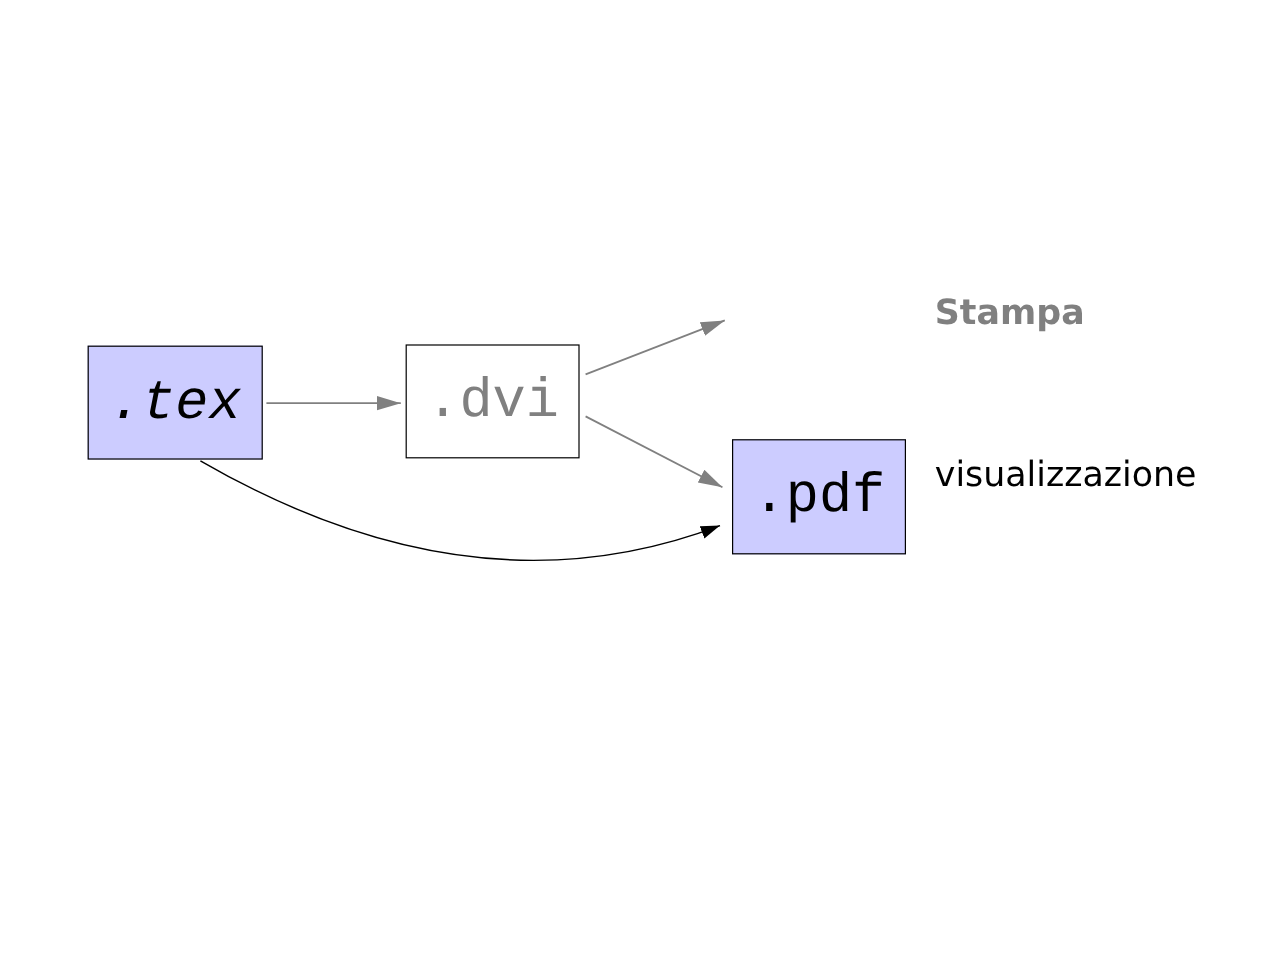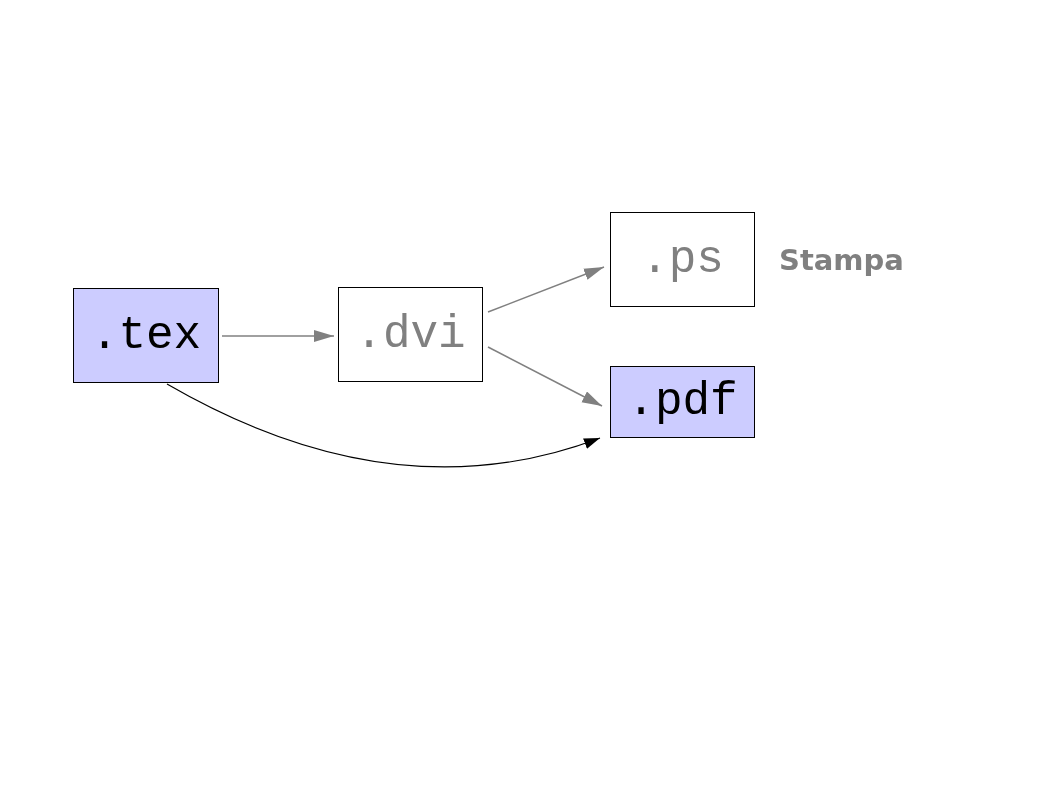--- a/index.html
+++ b/index.html
@@ -35,24 +35,24 @@
     position: absolute;
     display: flex;
     align-items: center;
     justify-content: center;
     border: 1.5px solid var(--black);
     font-family: "Liberation Mono", "DejaVu Sans Mono", monospace;
     font-size: 46px;
     line-height: 1;
     white-space: nowrap;
   }
-  .node-tex { left: 73px; top: 288px; width: 146px; height: 95px; background: var(--lavender); color: var(--black); }
+  .node-tex { left: 73px; top: 288px; width: 146px; height: 95px; background: var(--lavender); color: var(--black); font-style: italic; }
   .node-dvi { left: 338px; top: 287px; width: 145px; height: 95px; background: var(--white); color: var(--gray); justify-content: center; }
   .node-ps  { left: 610px; top: 212px; width: 145px; height: 95px; background: var(--white); color: var(--gray); }
-  .node-pdf { left: 610px; top: 366px; width: 145px; height: 72px; background: var(--lavender); color: var(--black); }
+  .node-pdf { left: 610px; top: 366px; width: 145px; height: 96px; background: var(--lavender); color: var(--black); }
   .annotation {
     position: absolute;
     left: 779px;
     font-family: "DejaVu Sans", sans-serif;
     font-size: 29px;
     line-height: 38px;
     white-space: nowrap;
   }
   .annotation-ps  { top: 241px; color: var(--gray); font-weight: bold; }
   .annotation-pdf { top: 376px; color: var(--black); }
@@ -78,28 +78,26 @@
   </svg>
 
   <div class="node node-tex">
     <span>.tex</span>
   </div>
 
   <div class="node node-dvi">
     <span>.dvi</span>
   </div>
 
-  <div class="node node-ps">
-    <span>.ps</span>
-  </div>
 
   <div class="node node-pdf">
     <span>.pdf</span>
   </div>
 
   <div class="annotation annotation-ps">
     <span>Stampa</span>
   </div>
 
   <div class="annotation annotation-pdf">
+    <div>visualizzazione</div>
   </div>
 
 </div>
 
 </body></html>

